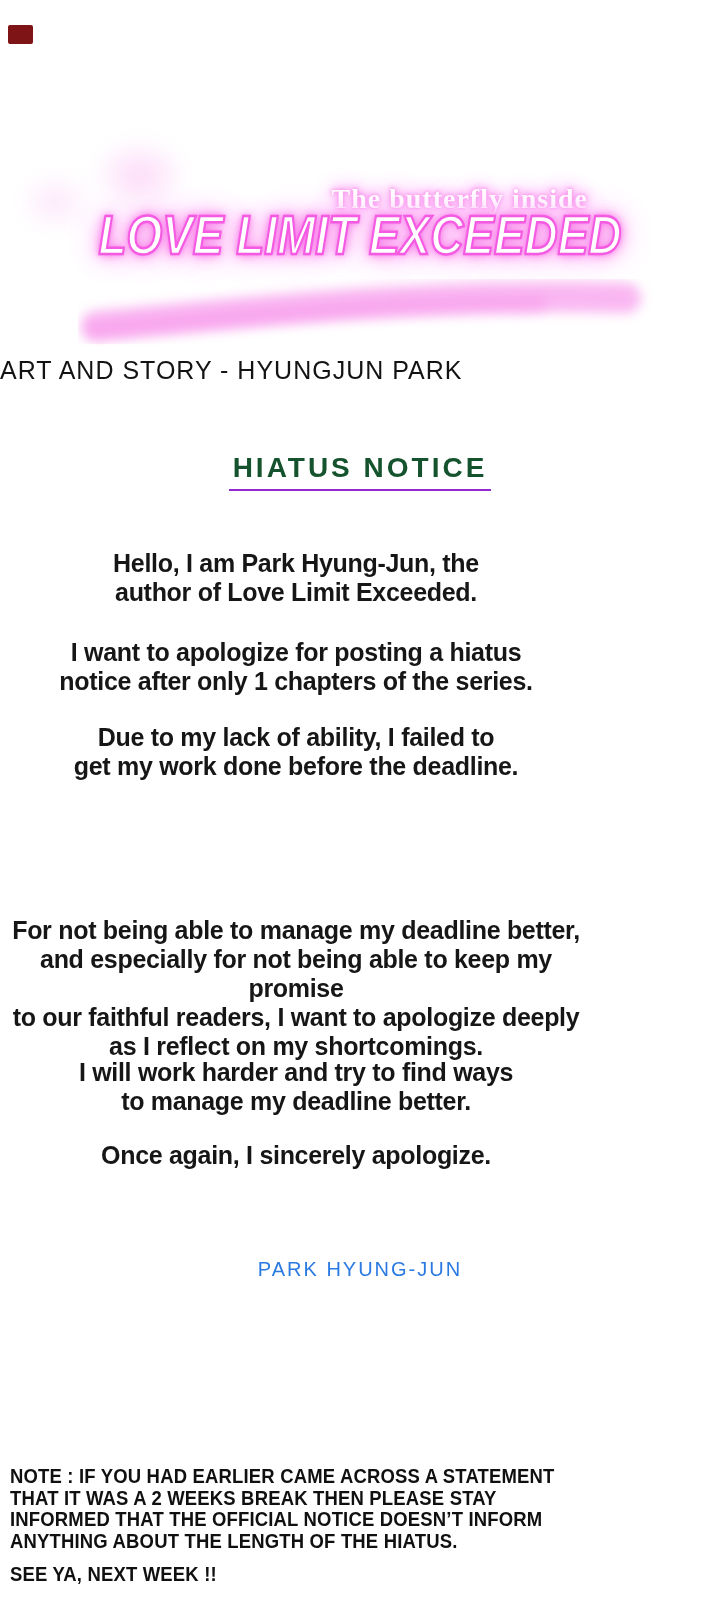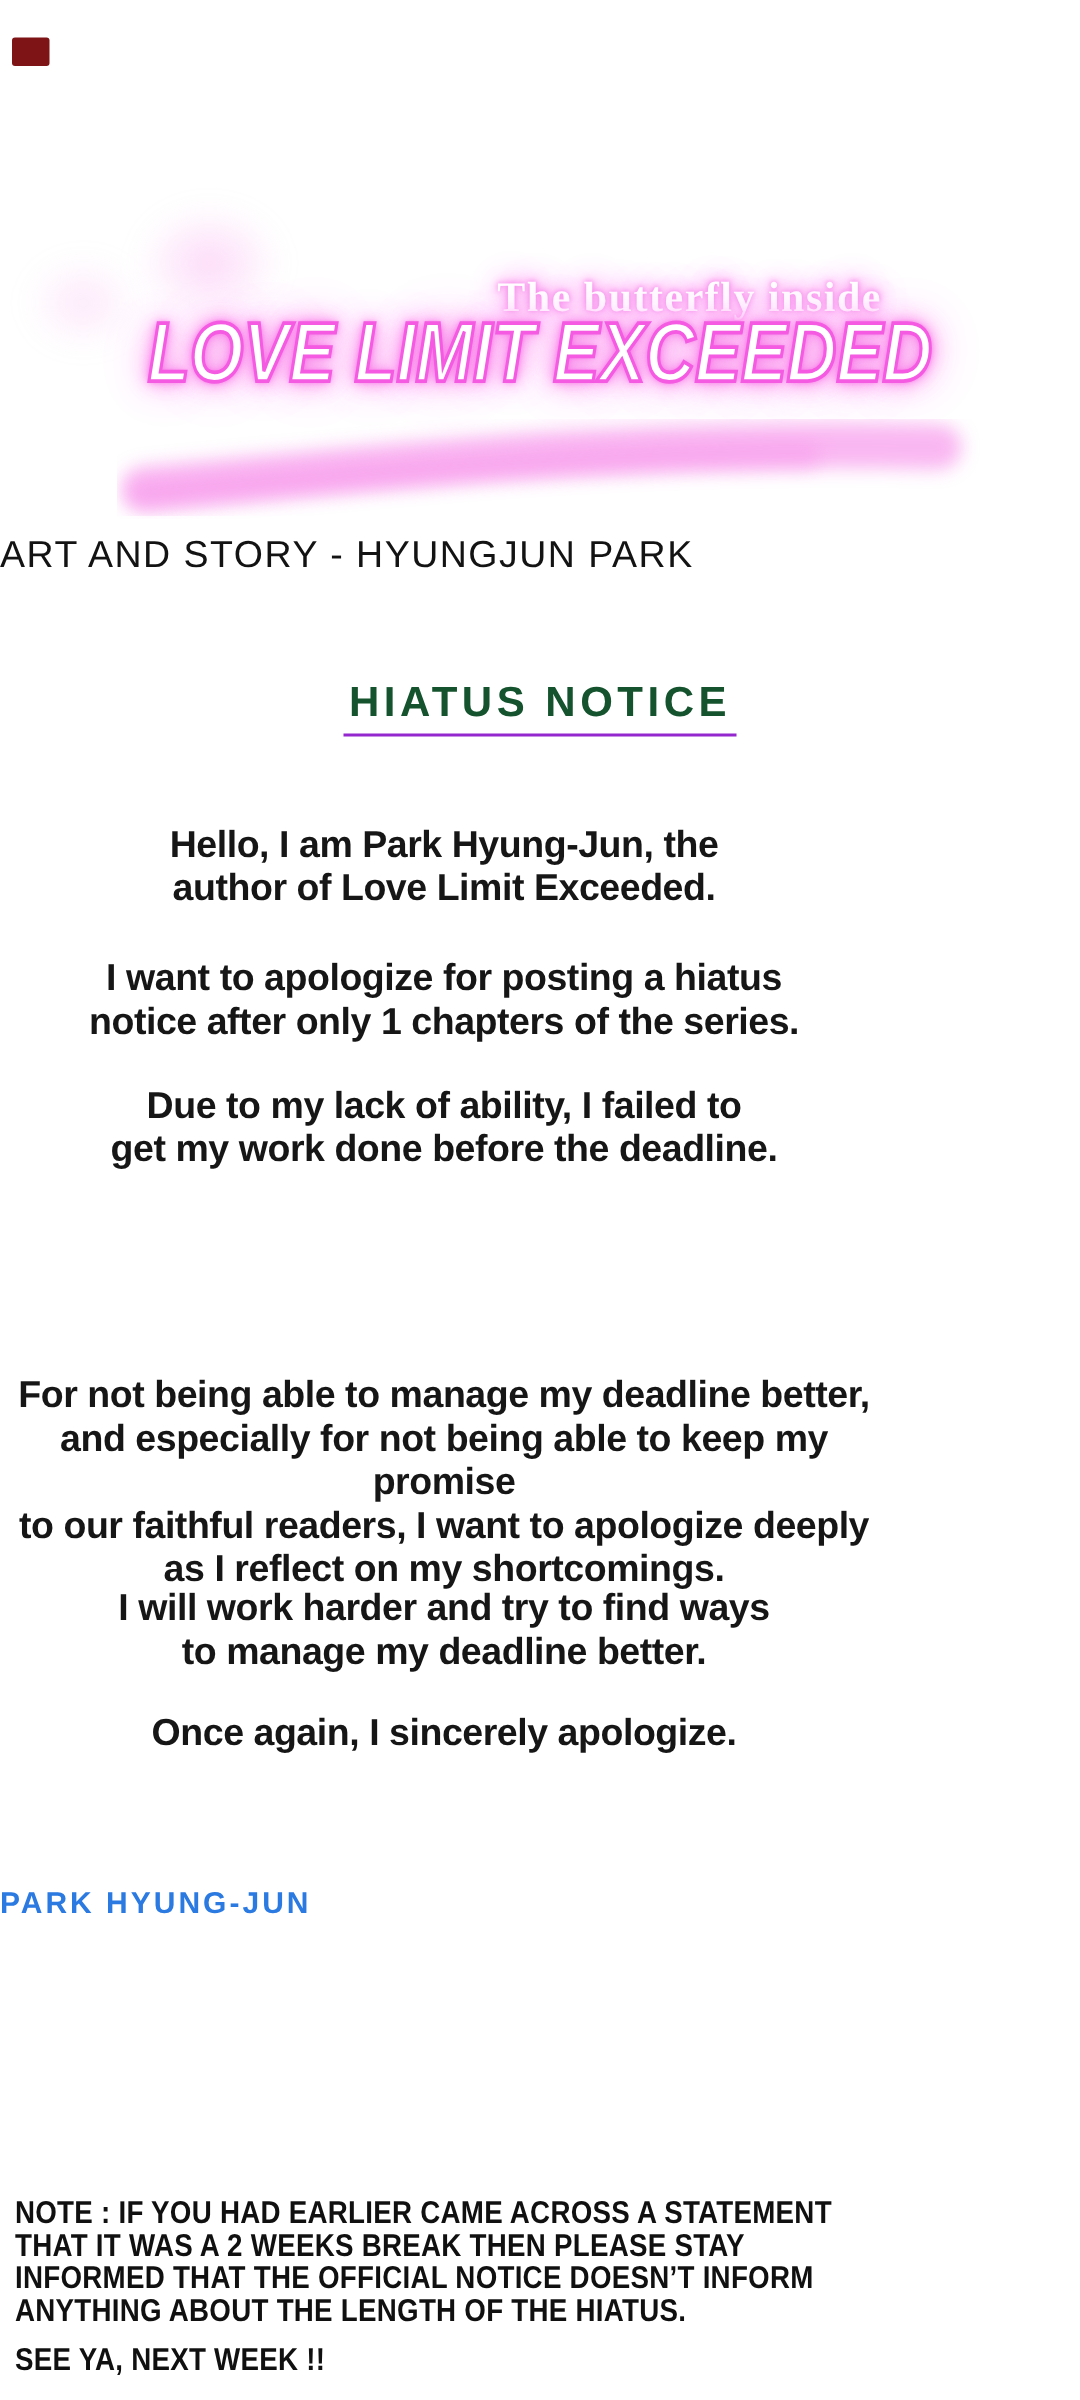--- a/index.html
+++ b/index.html
@@ -51,22 +51,22 @@
   }
   
   .para{
     position:absolute;left:0;width:592px;text-align:center;white-space:pre-line;
     font-weight:700;font-size:25px;line-height:29px;letter-spacing:-0.3px;color:#161616;
   }
   .p1{top:549px}.p2{top:638px}.p3{top:723px}.p4{top:806px}
   .p5{top:916px}.p6{top:1058px}.p7{top:1141px}
   
   .signature{
-    position:absolute;left:0;top:1258px;width:720px;
-    font-weight:700;font-size:20px;letter-spacing:2px;
+    position:absolute;left:0;top:1258px;width:720px;text-align:center;
+    font-weight:400;font-size:20px;letter-spacing:2px;
   }
   
   .note{
     position:absolute;left:10px;top:1465px;width:780px;text-align:left;
     white-space:pre-line;font-weight:700;font-size:21px;line-height:21.5px;
     letter-spacing:0.2px;color:#101010;
     transform:scaleX(0.88);transform-origin:0 0;
   }
   .signoff{
     position:absolute;left:10px;top:1563px;width:780px;text-align:left;

